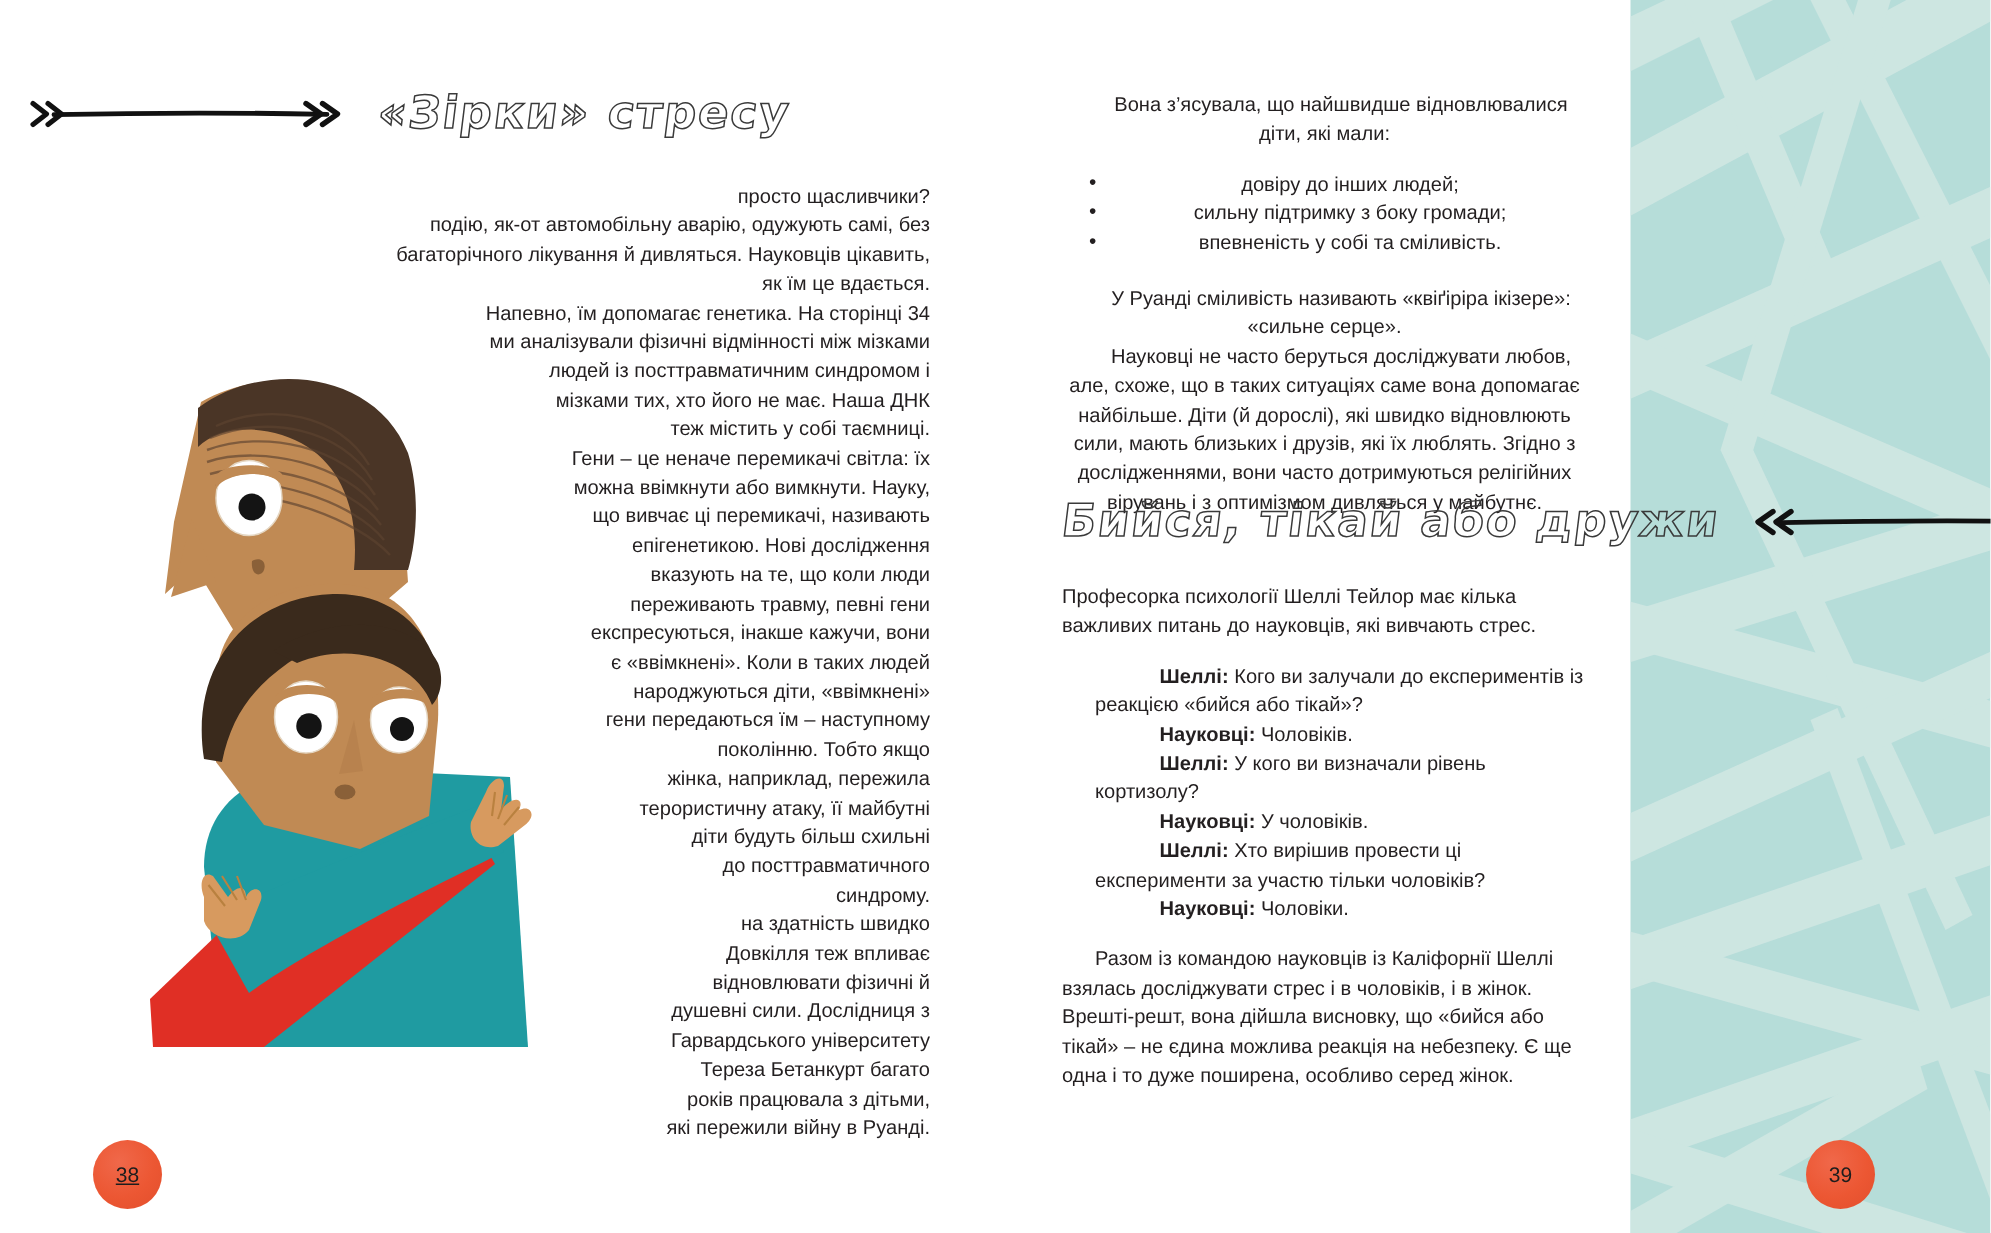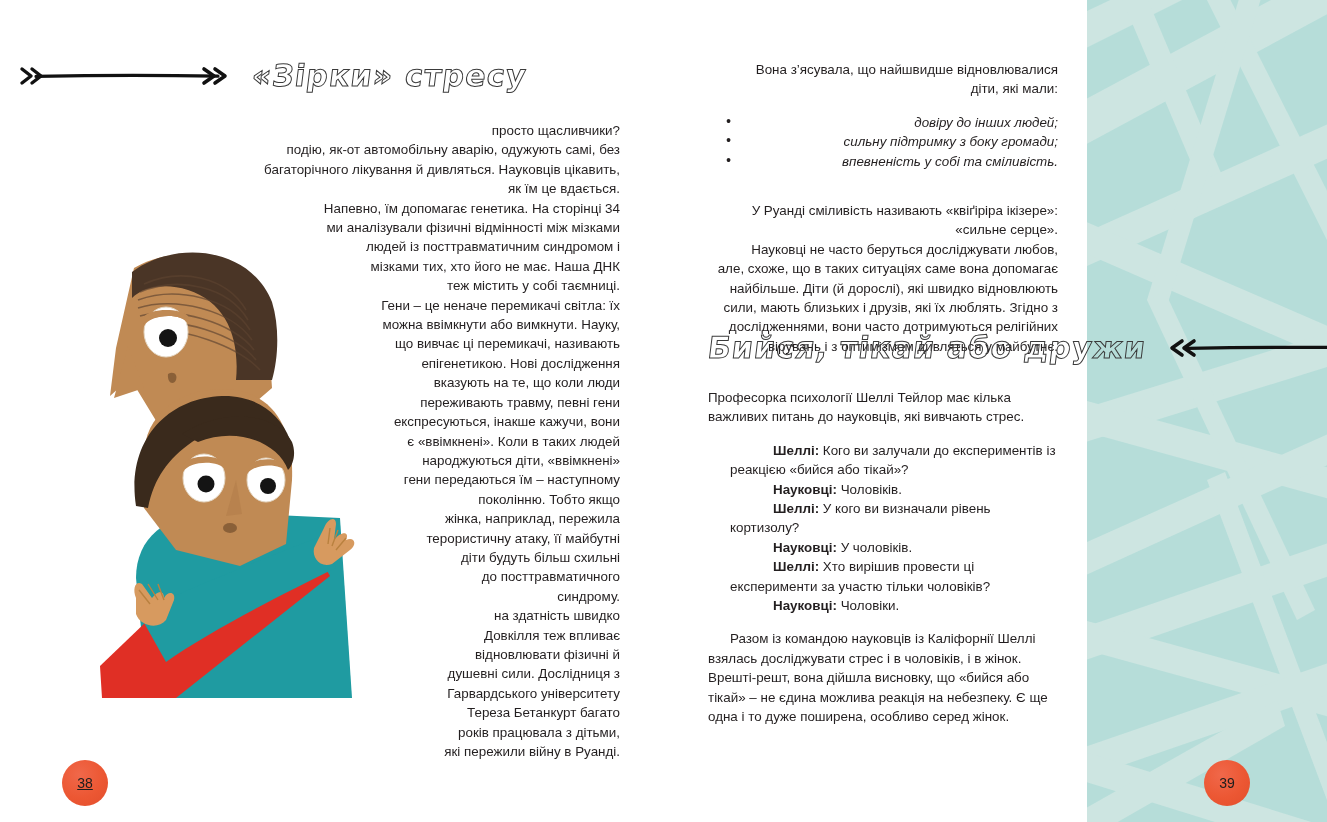--- a/index.html
+++ b/index.html
@@ -76,31 +76,30 @@
   }
 
   .lc-line { display: block; }
 
   
   #right-col {
     position: absolute;
     left: 708px;
     top: 60px;
     width: 350px;
-    text-align: right;
+    text-align: center;
   }
   #right-col p { margin: 0 0 0 0; }
   .p-indent { text-indent: 22px; }
   .gap-sm { height: 14px; }
 
   ul.bullets {
     list-style: none;
-    margin: 0 0 16px 18px;
+    margin: 0 0 4px 18px;
     padding: 0;
-    font-style: italic;
   }
   ul.bullets li {
     position: relative;
     padding-left: 16px;
   }
   ul.bullets li::before {
     content: "\2022";
     position: absolute;
     left: 0;
     top: -1px;

